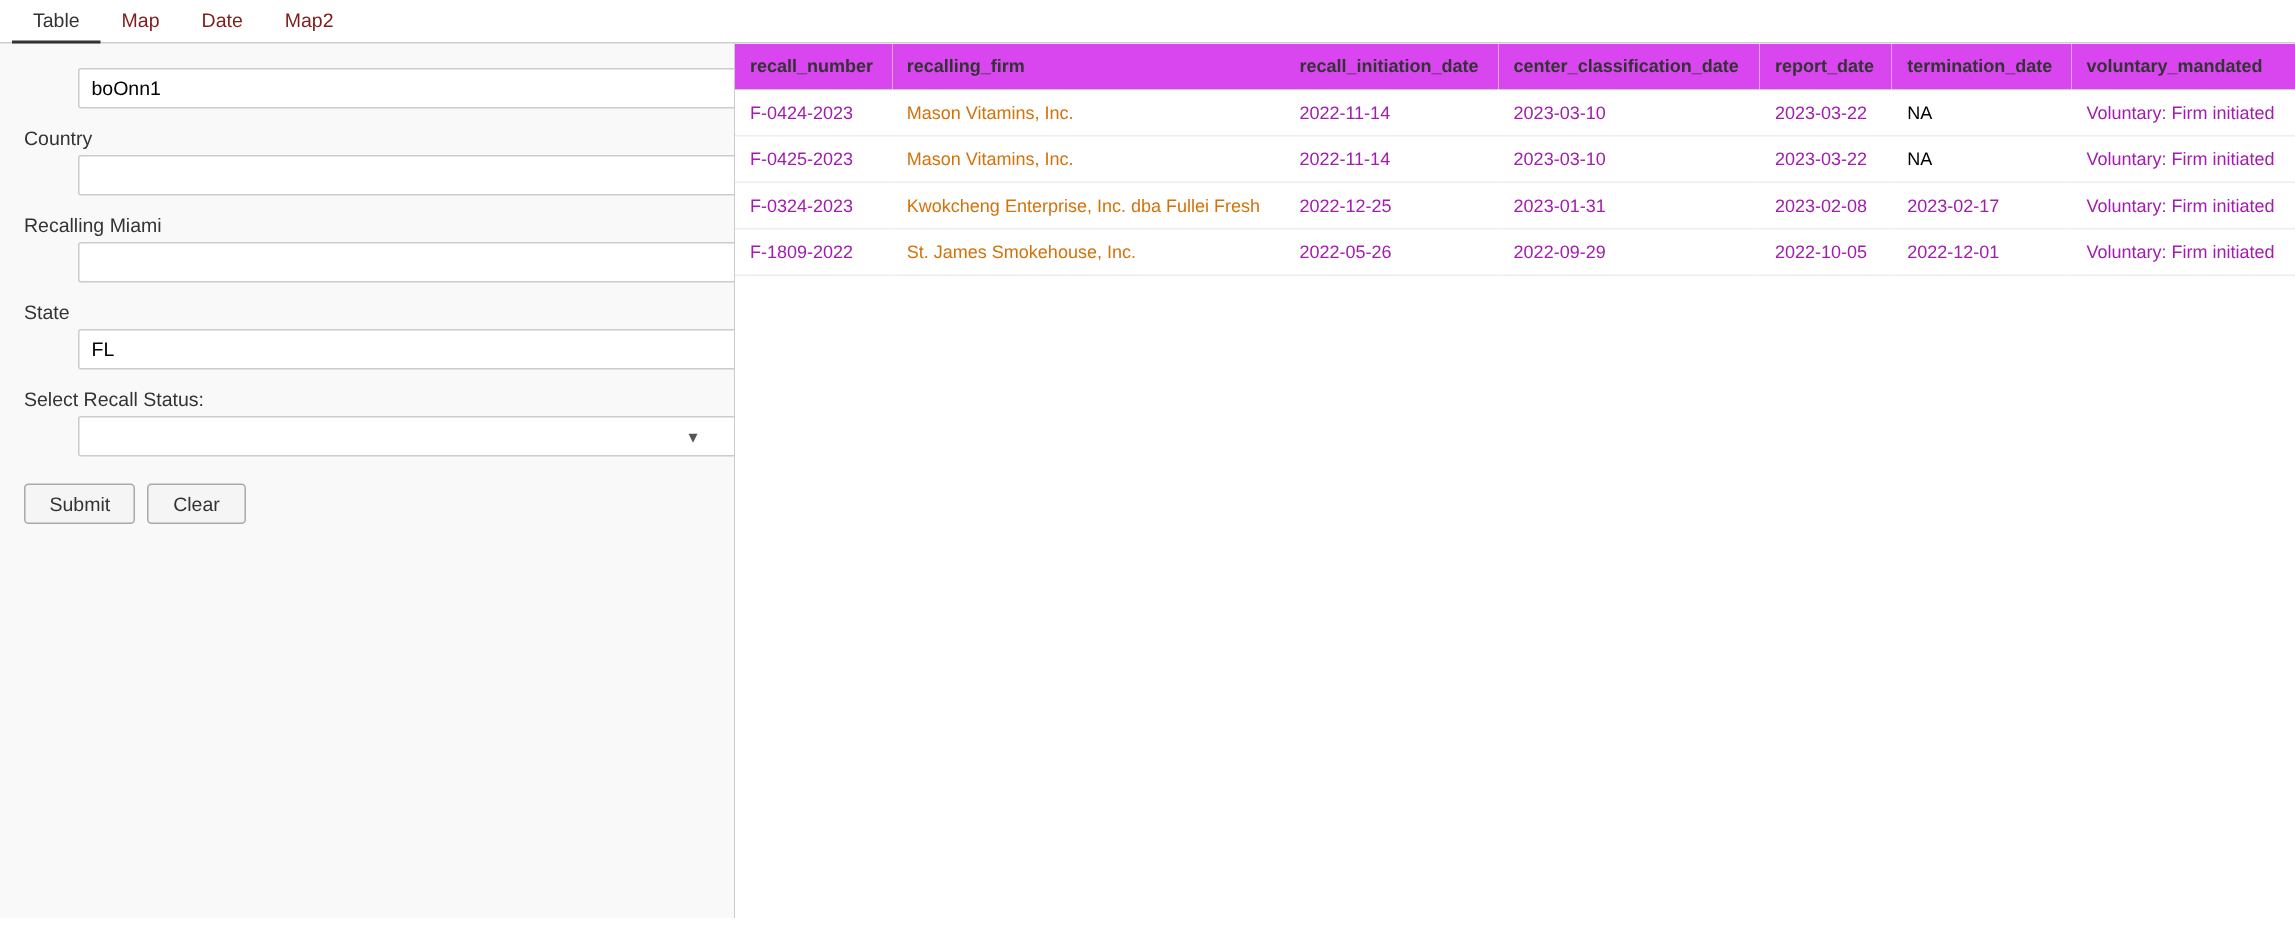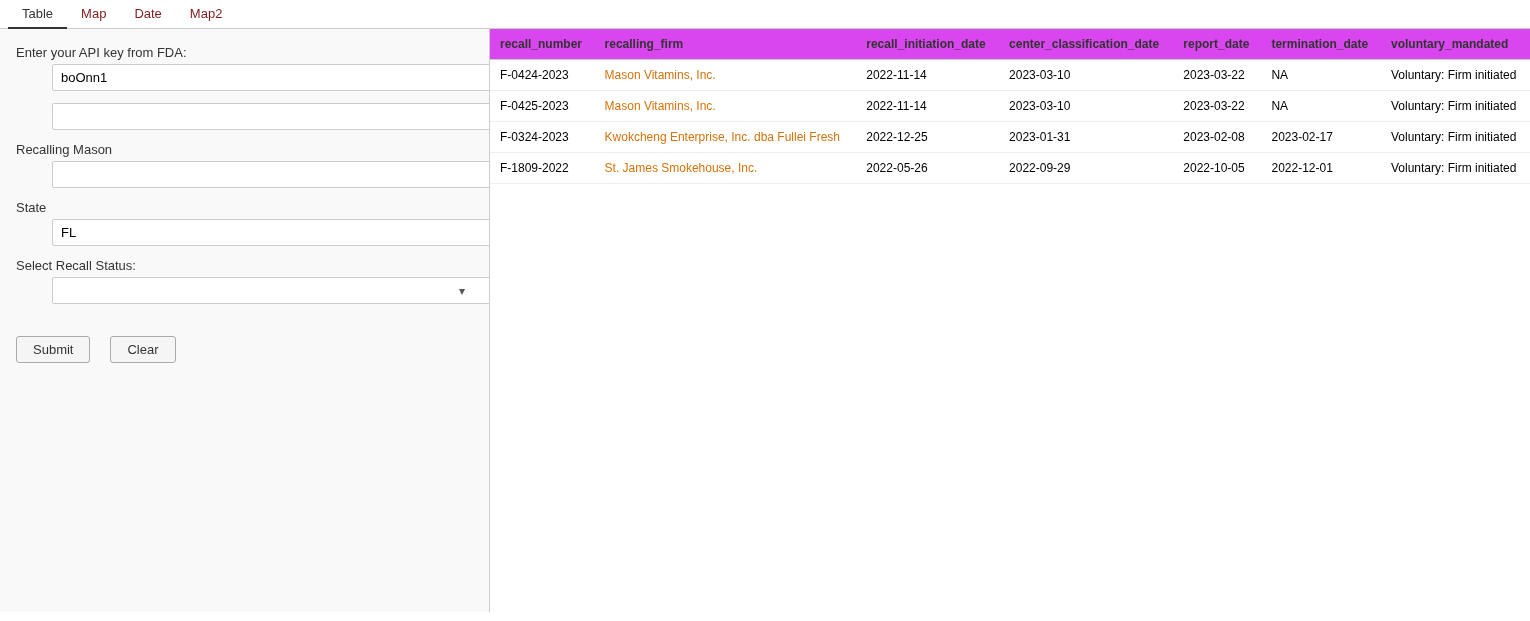--- a/index.html
+++ b/index.html
@@ -73,22 +73,22 @@
       position: absolute;
       right: 8px;
       top: 50%;
       transform: translateY(-50%);
       pointer-events: none;
       font-size: 12px;
       color: #555;
     }
     .button-row {
       display: flex;
-      gap: 20px;
-      margin-top: 20px;
+      gap: 8px;
+      margin-top: 6px;
     }
     .btn {
       padding: 5px 16px;
       border: 1px solid #aaa;
       border-radius: 3px;
       background: #f5f5f5;
       font-size: 13px;
       cursor: pointer;
       color: #333;
     }
@@ -112,21 +112,21 @@
       white-space: nowrap;
       color: #333;
       position: sticky;
       top: 0;
       z-index: 1;
     }
     tbody td {
       padding: 8px 10px;
       vertical-align: top;
       border-bottom: 1px solid #eee;
-      color: #000000;
+      color: #a21caf;
     }
     .link-text {
       color: #d4720a;
     }
     .na-text {
       color: #000000;
     }
 
     
     ::-webkit-scrollbar { width: 8px; height: 8px; }
@@ -141,31 +141,31 @@
   <div class="tab">Map</div>
   <div class="tab">Date</div>
   <div class="tab">Map2</div>
 </div>
 
 <div class="main-layout">
 
   <div class="sidebar">
 
     <div class="form-group">
-      <label>Enter your API key from FDA:</label>
       <input type="text" value="boOnn1" style="">
     </div>
 
 
     <div class="form-group">
+      <label>Country</label>
       <input type="text" style="">
     </div>
 
     <div class="form-group">
-      <label>Recalling Mason</label>
+      <label>Recalling Miami</label>
       <input type="text" style="">
     </div>
 
     <div class="form-group">
       <label>State</label>
       <input type="text" value="FL" style="">
     </div>
 
     <div class="form-group">
       <label>Select Recall Status:</label>

